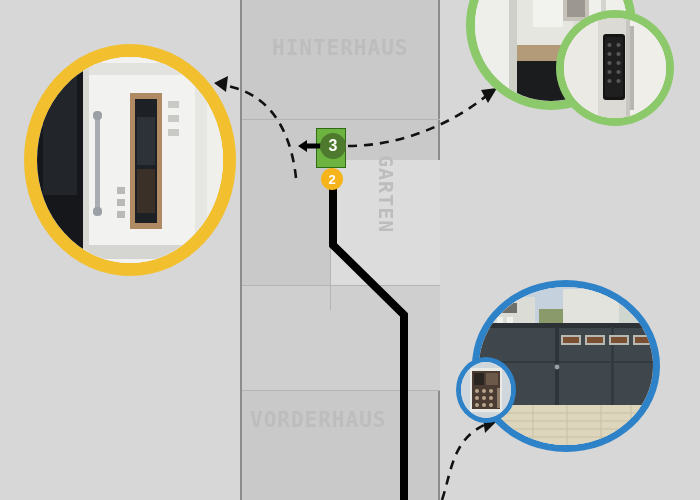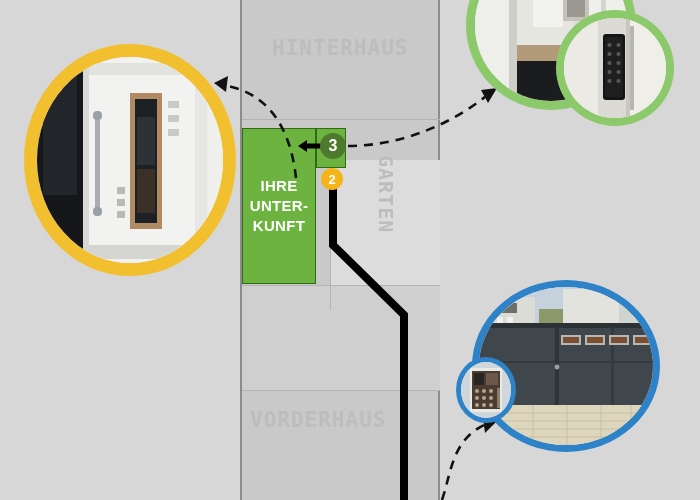--- a/index.html
+++ b/index.html
@@ -101,25 +101,20 @@
   <div class="ghost hinter">HINTERHAUS</div>
   <div class="ghost vorder">VORDERHAUS</div>
   <div class="ghost garten">GARTEN</div>
 
   <svg class="route" viewBox="0 0 700 500">
     <polyline points="404,500 404,315 333,245 333,182" fill="none" stroke="#000000" stroke-width="8" stroke-linecap="butt" stroke-linejoin="miter"></polyline>
     <polygon points="332,168 325,184 340,184" fill="#000000"></polygon>
   </svg>
 
   <div class="green-ext"></div>
-  <div class="unterkunft">
-    <span class="ln">IHRE</span>
-    <span class="ln">UNTER-</span>
-    <span class="ln">KUNFT</span>
-  </div>
 
   <svg class="arrow-left" viewBox="0 0 24 14">
     <polygon points="0,7 9,1 9,4.5 24,4.5 24,9.5 9,9.5 9,13" fill="#000"></polygon>
   </svg>
 
   <div class="marker marker-3">
     <span>3</span>
   </div>
   <div class="marker marker-2">
     <span>2</span>

